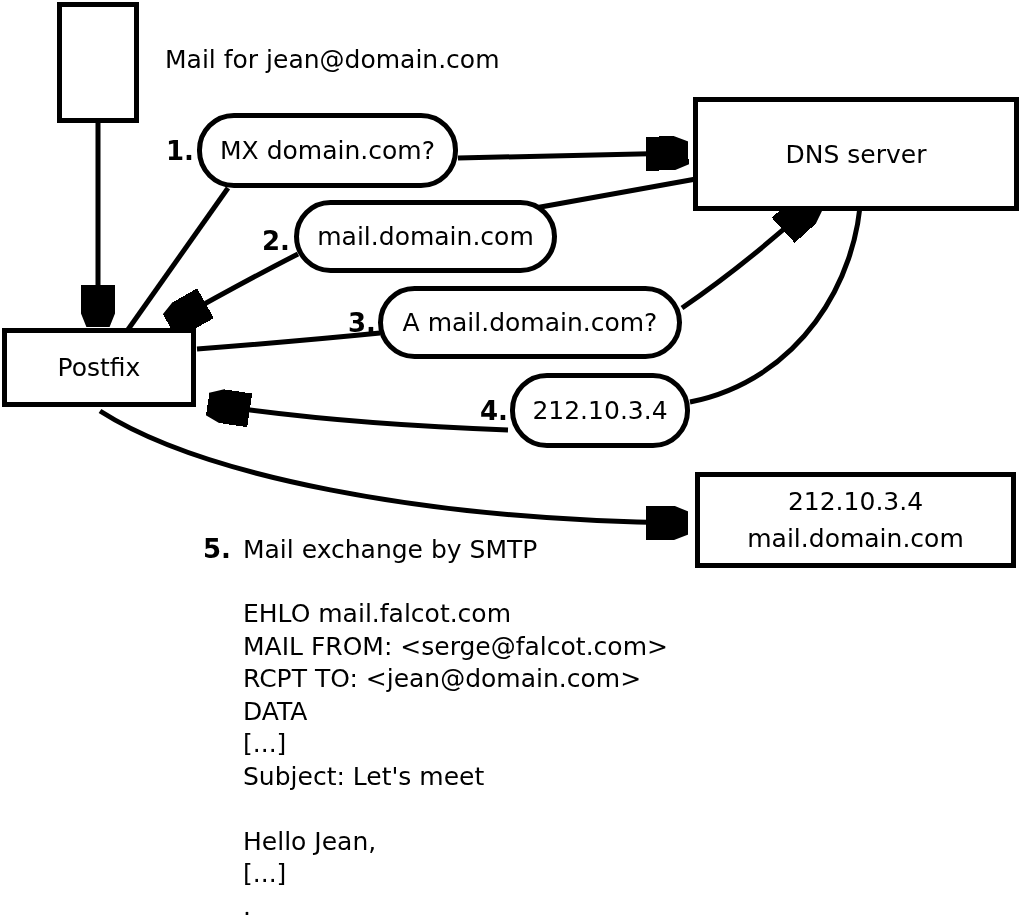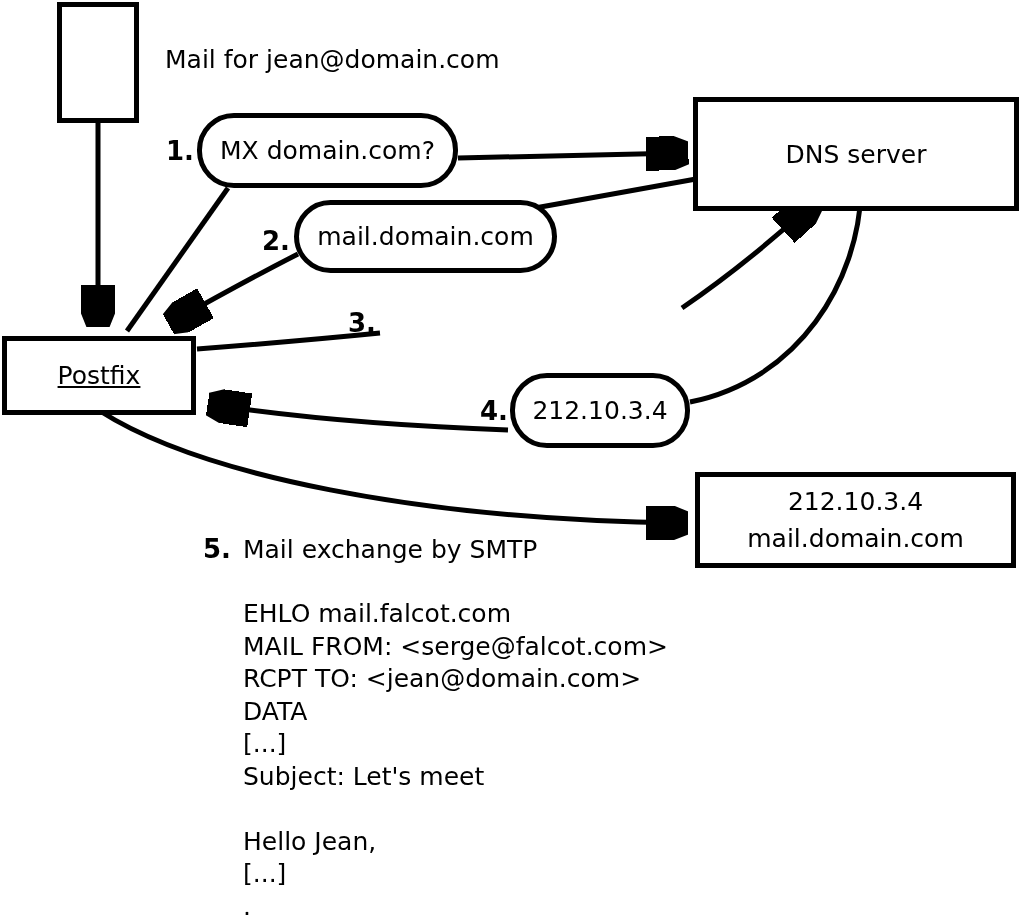--- a/index.html
+++ b/index.html
@@ -98,27 +98,30 @@
   <div class="node pill" style="left:197px; top:113px; width:261px; height:75px;justify-content:center;">
     <span>MX domain.com?</span>
   </div>
 
   <div class="num-label" style="left:254px; top:226px;">2.</div>
   <div class="node pill" style="left:294px; top:200px; width:263px; height:73px;">
     <span>mail.domain.com</span>
   </div>
 
   <div class="num-label" style="left:340px; top:308px;">3.</div>
+  <div class="node pill" style="left:378px; top:286px; width:304px; height:73px;">
+    <span>A mail.domain.com?</span>
+  </div>
 
   <div class="num-label" style="left:472px; top:396px;">4.</div>
   <div class="node pill" style="left:510px; top:373px; width:180px; height:75px;">
     <span>212.10.3.4</span>
   </div>
 
-  <div class="node" style="left:2px; top:336px; width:194px; height:79px;text-decoration:underline;">
+  <div class="node" style="left:2px; top:328px; width:194px; height:79px;">
     <span>Postfix</span>
   </div>
 
   <div class="node" style="left:693px; top:97px; width:326px; height:114px;">
     <span>DNS server</span>
   </div>
 
   <div class="node" id="target-box" style="left:695px; top:472px; width:321px; height:96px;">
     <div>212.10.3.4</div>
     <div>mail.domain.com</div>

